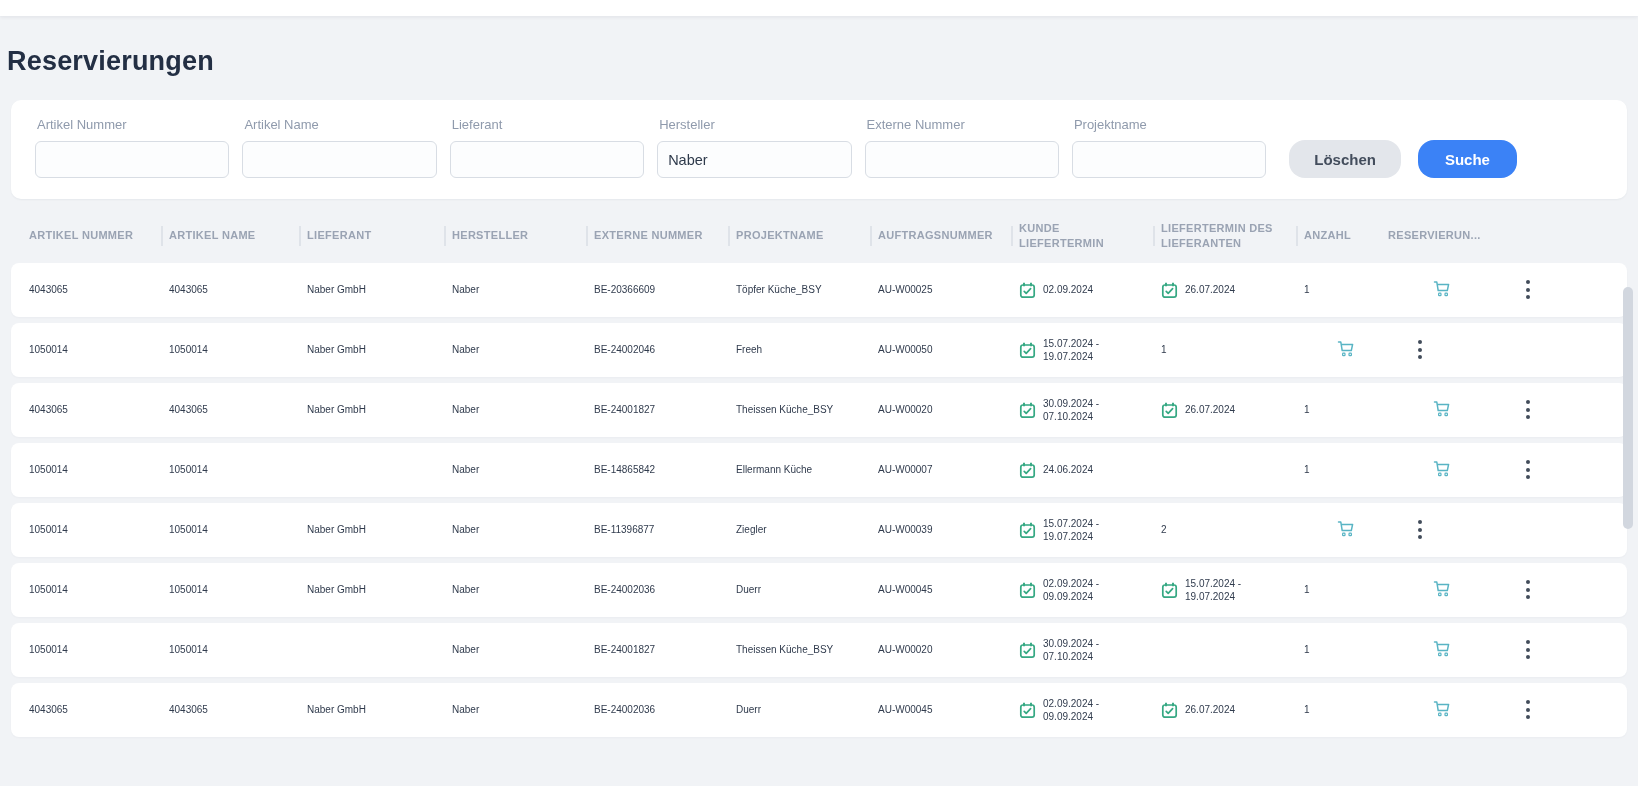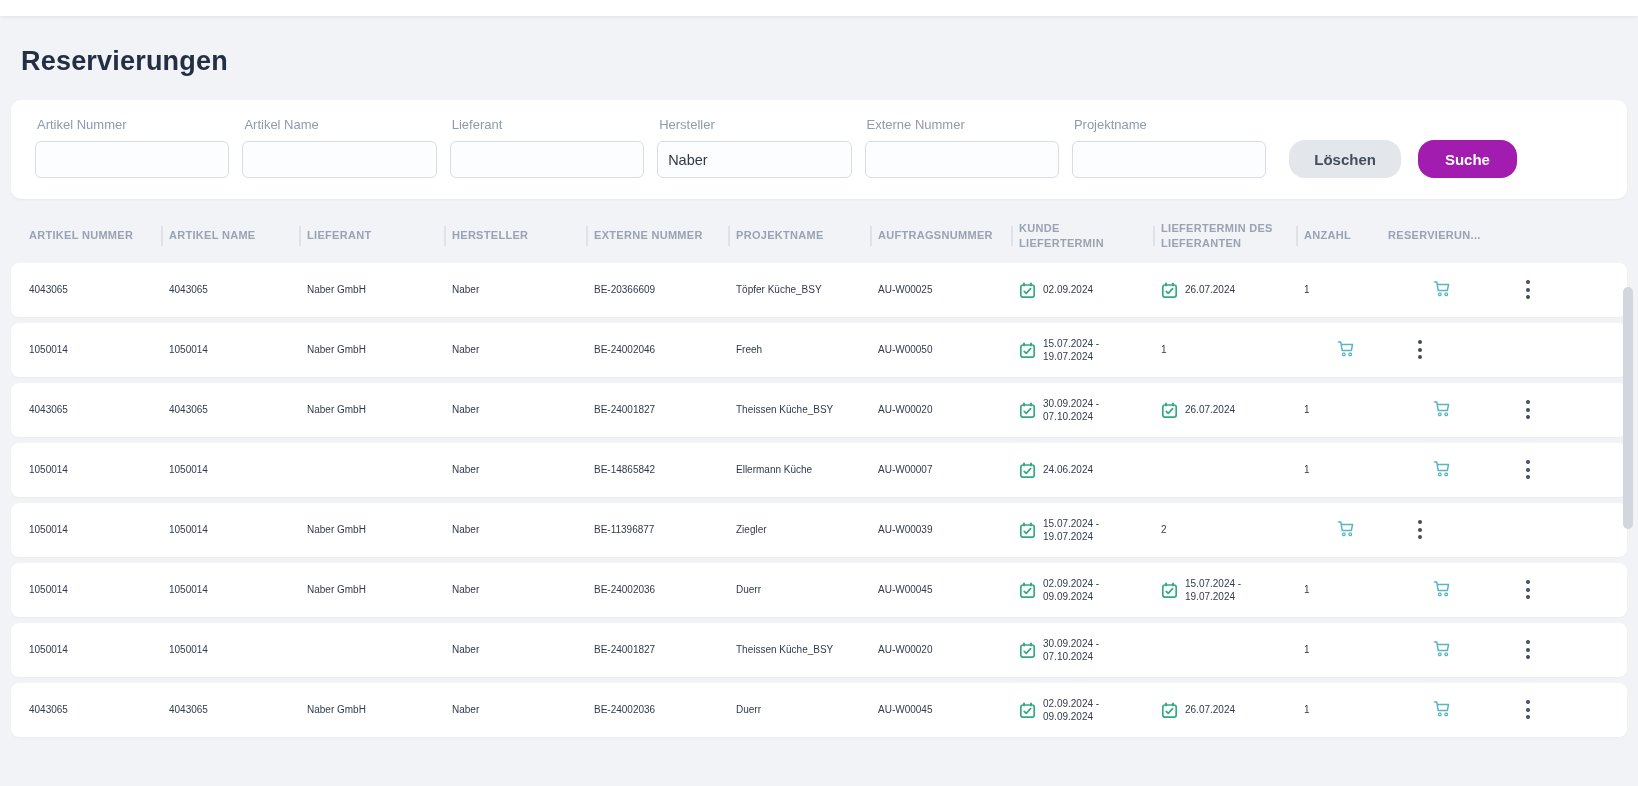--- a/index.html
+++ b/index.html
@@ -8,21 +8,21 @@
     background:#F1F3F6;
     font-family:"Liberation Sans", sans-serif;
     color:#2E3A4B;
     position:relative;
   }
   .topbar {
     height:16px; background:#FFFFFF;
     box-shadow:0 1px 4px rgba(20,30,50,.08);
   }
   .page-title {
-    margin:30px 0 0 21px;
+    margin:30px 0 0 7px;
     font-size:27px; font-weight:700; color:#232F44; letter-spacing:.2px;
   }
   
   .filter-card {
     margin:23px 11px 0 11px;
     background:#FFFFFF; border-radius:10px;
     box-shadow:0 1px 2px rgba(20,30,50,.05);
     padding:17px 24px 21px 24px;
     display:flex; align-items:flex-end; gap:13px;
   }
@@ -36,21 +36,21 @@
     background:#FCFDFE; padding:0 10px;
     font-family:"Liberation Sans", sans-serif;
     font-size:14.5px; color:#2E3A4B; outline:none;
   }
   .btn {
     height:38px; border:none; border-radius:16px;
     font-family:"Liberation Sans", sans-serif;
     font-size:15px; font-weight:600; cursor:pointer;
   }
   .btn-clear { background:#E3E6EB; color:#434D5C; padding:0 25px; margin-left:10px; }
-  .btn-search { background:#a21caf; color:#FFFFFF; padding:0 27px; margin-left:4px; margin-right:86px; }
+  .btn-search { background:#3b82f6; color:#FFFFFF; padding:0 27px; margin-left:4px; margin-right:86px; }
   
   .table-wrap { margin:0 11px; }
   .grid-cols {
     display:grid;
     grid-template-columns:140px 138px 145px 142px 142px 142px 141px 142px 143px 84px 108px 1fr;
     padding-left:18px;
   }
   .thead {
     padding-top:22px; padding-bottom:12px; align-items:center;
   }

